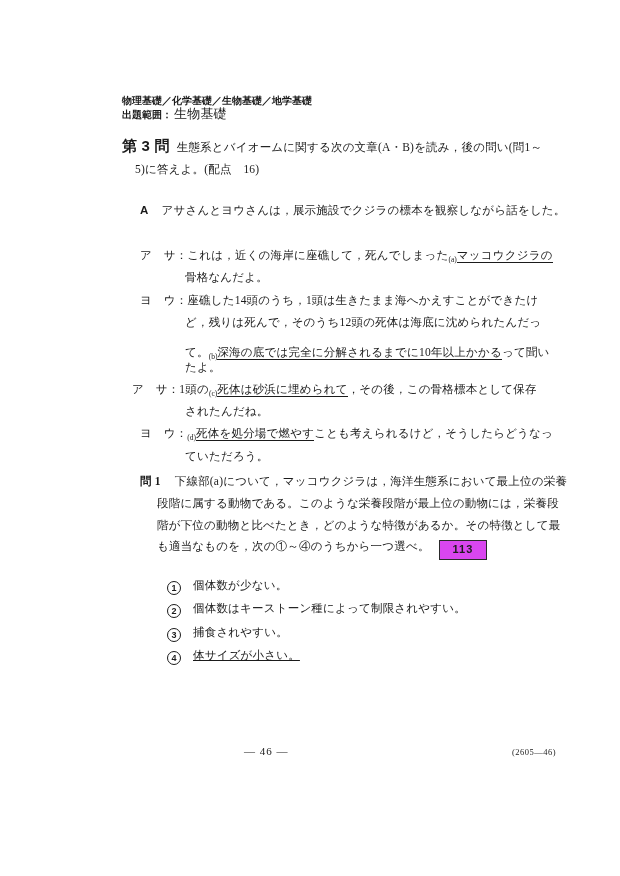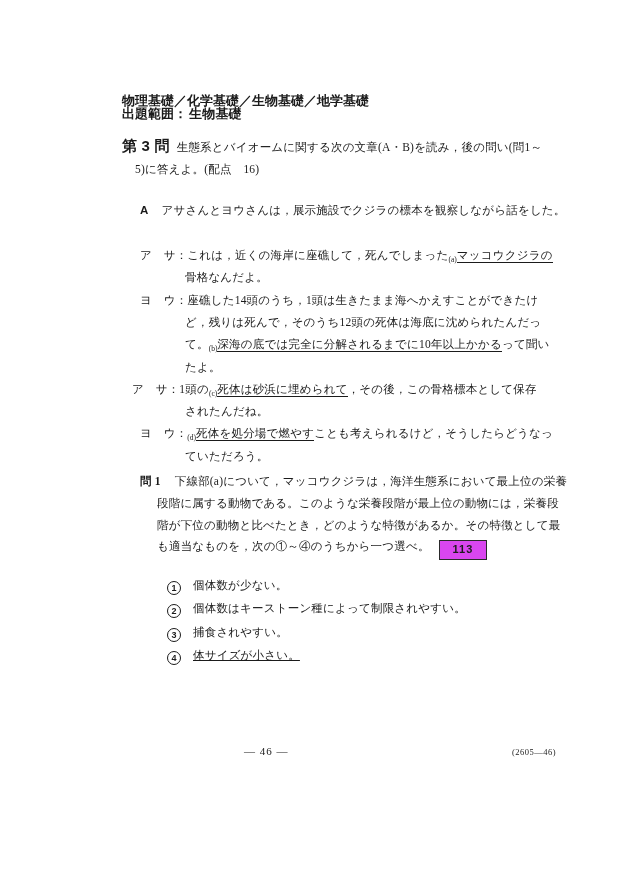--- a/index.html
+++ b/index.html
@@ -18,23 +18,23 @@
     white-space:nowrap;
     font-size:11.5px;
     line-height:15px;
     letter-spacing:0.2px;
   }
   .p   { }
   .sub { font-size:7.5px; vertical-align:-3px; letter-spacing:0; }
   .ul  { border-bottom:1.2px solid #1b1b1b; padding-bottom:0.5px; }
   .ttl { font-size:15px; font-weight:bold; margin-right:7px;
          font-family:"Liberation Sans", sans-serif; }
-  .hs  { font-size:13px; font-weight:bold;
+  .hs  { font-size:10px; font-weight:bold;
          font-family:"Liberation Sans", sans-serif; letter-spacing:0; }
-  .hb  { font-size:13px; font-weight:bold; margin-left:2px;
+  .hb  { font-size:13px; font-weight:normal; margin-left:2px;
          font-family:"Liberation Sans", sans-serif; }
   .albl{ font-weight:bold; margin-right:13px;
          font-family:"Liberation Sans", sans-serif; }
   .qlbl{ font-weight:bold; margin-right:14px; }
   .abox{ display:inline-block; border:1.5px solid #2a2a2a;
          padding:1px 13px 2px 13px; margin-left:9px;
          font-weight:bold; font-size:11px; vertical-align:-3px;
          font-family:"Liberation Sans", sans-serif; letter-spacing:1px;
          background:#d946ef; }
   .circ{ display:inline-block; width:12px; height:12px;
@@ -59,21 +59,21 @@
   <div id="content">
       <div class="tl" style="left: 122px; top: 93px;"><span class="hs">物理基礎／化学基礎／生物基礎／地学基礎</span></div>
       <div class="tl" style="left: 122px; top: 106px;"><span class="hs">出題範囲：</span><span class="hb">生物基礎</span></div>
       <div class="tl" style="left: 122px; top: 138px;"><span class="ttl">第 3 問</span><span class="p">生態系とバイオームに関する次の文章(A・B)を読み，後の問い(問1～</span></div>
       <div class="tl" style="left: 135px; top: 162px;"><span class="p">5)に答えよ。(配点　16)</span></div>
       <div class="tl" style="left: 140px; top: 203px;"><span class="albl">A</span><span class="p">アサさんとヨウさんは，展示施設でクジラの標本を観察しながら話をした。</span></div>
       <div class="tl" style="left: 140px; top: 248px;"><span class="p">ア　サ：これは，近くの海岸に座礁して，死んでしまった</span><span class="sub">(a)</span><span class="p ul">マッコウクジラの</span></div>
       <div class="tl" style="left: 185px; top: 270px;"><span class="p">骨格なんだよ。</span></div>
       <div class="tl" style="left: 140px; top: 293px;"><span class="p">ヨ　ウ：座礁した14頭のうち，1頭は生きたまま海へかえすことができたけ</span></div>
       <div class="tl" style="left: 185px; top: 315px;"><span class="p">ど，残りは死んで，そのうち12頭の死体は海底に沈められたんだっ</span></div>
-      <div class="tl" style="left: 185px; top: 337px; text-align: right;"><span class="p">て。</span><span class="sub">(b)</span><span class="p ul">深海の底では完全に分解されるまでに10年以上かかる</span><span class="p">って聞い</span></div>
+      <div class="tl" style="left: 185px; top: 345px; text-align: right;"><span class="p">て。</span><span class="sub">(b)</span><span class="p ul">深海の底では完全に分解されるまでに10年以上かかる</span><span class="p">って聞い</span></div>
       <div class="tl" style="left: 185px; top: 360px;"><span class="p">たよ。</span></div>
       <div class="tl" style="left: 132px; top: 382px;"><span class="p">ア　サ：1頭の</span><span class="sub">(c)</span><span class="p ul">死体は砂浜に埋められて</span><span class="p">，その後，この骨格標本として保存</span></div>
       <div class="tl" style="left: 185px; top: 404px;"><span class="p">されたんだね。</span></div>
       <div class="tl" style="left: 140px; top: 426px;"><span class="p">ヨ　ウ：</span><span class="sub">(d)</span><span class="p ul">死体を処分場で燃やす</span><span class="p">ことも考えられるけど，そうしたらどうなっ</span></div>
       <div class="tl" style="left: 185px; top: 449px;"><span class="p">ていただろう。</span></div>
       <div class="tl" style="left: 140px; top: 474px;"><span class="qlbl">問 1</span><span class="p">下線部(a)について，マッコウクジラは，海洋生態系において最上位の栄養</span></div>
       <div class="tl" style="left: 157px; top: 496px;"><span class="p">段階に属する動物である。このような栄養段階が最上位の動物には，栄養段</span></div>
       <div class="tl" style="left: 157px; top: 518px;"><span class="p">階が下位の動物と比べたとき，どのような特徴があるか。その特徴として最</span></div>
       <div class="tl" style="left: 157px; top: 539px;"><span class="p">も適当なものを，次の①～④のうちから一つ選べ。</span><span class="abox">113</span></div>
       <div class="tl" style="left: 167px; top: 578px;"><span class="circ">1</span><span class="p otext">個体数が少ない。</span></div>

